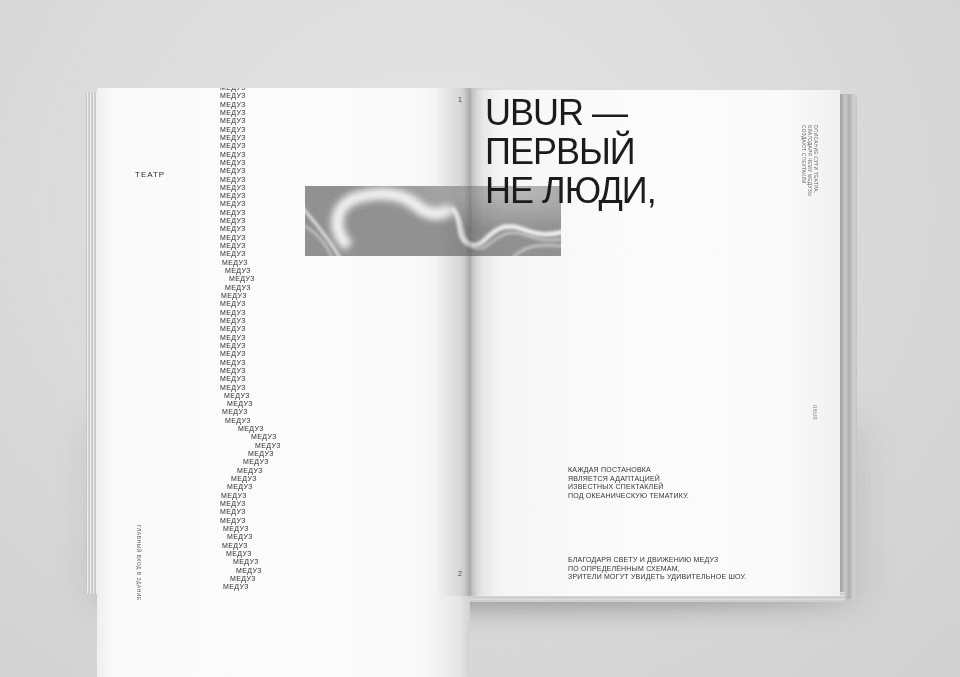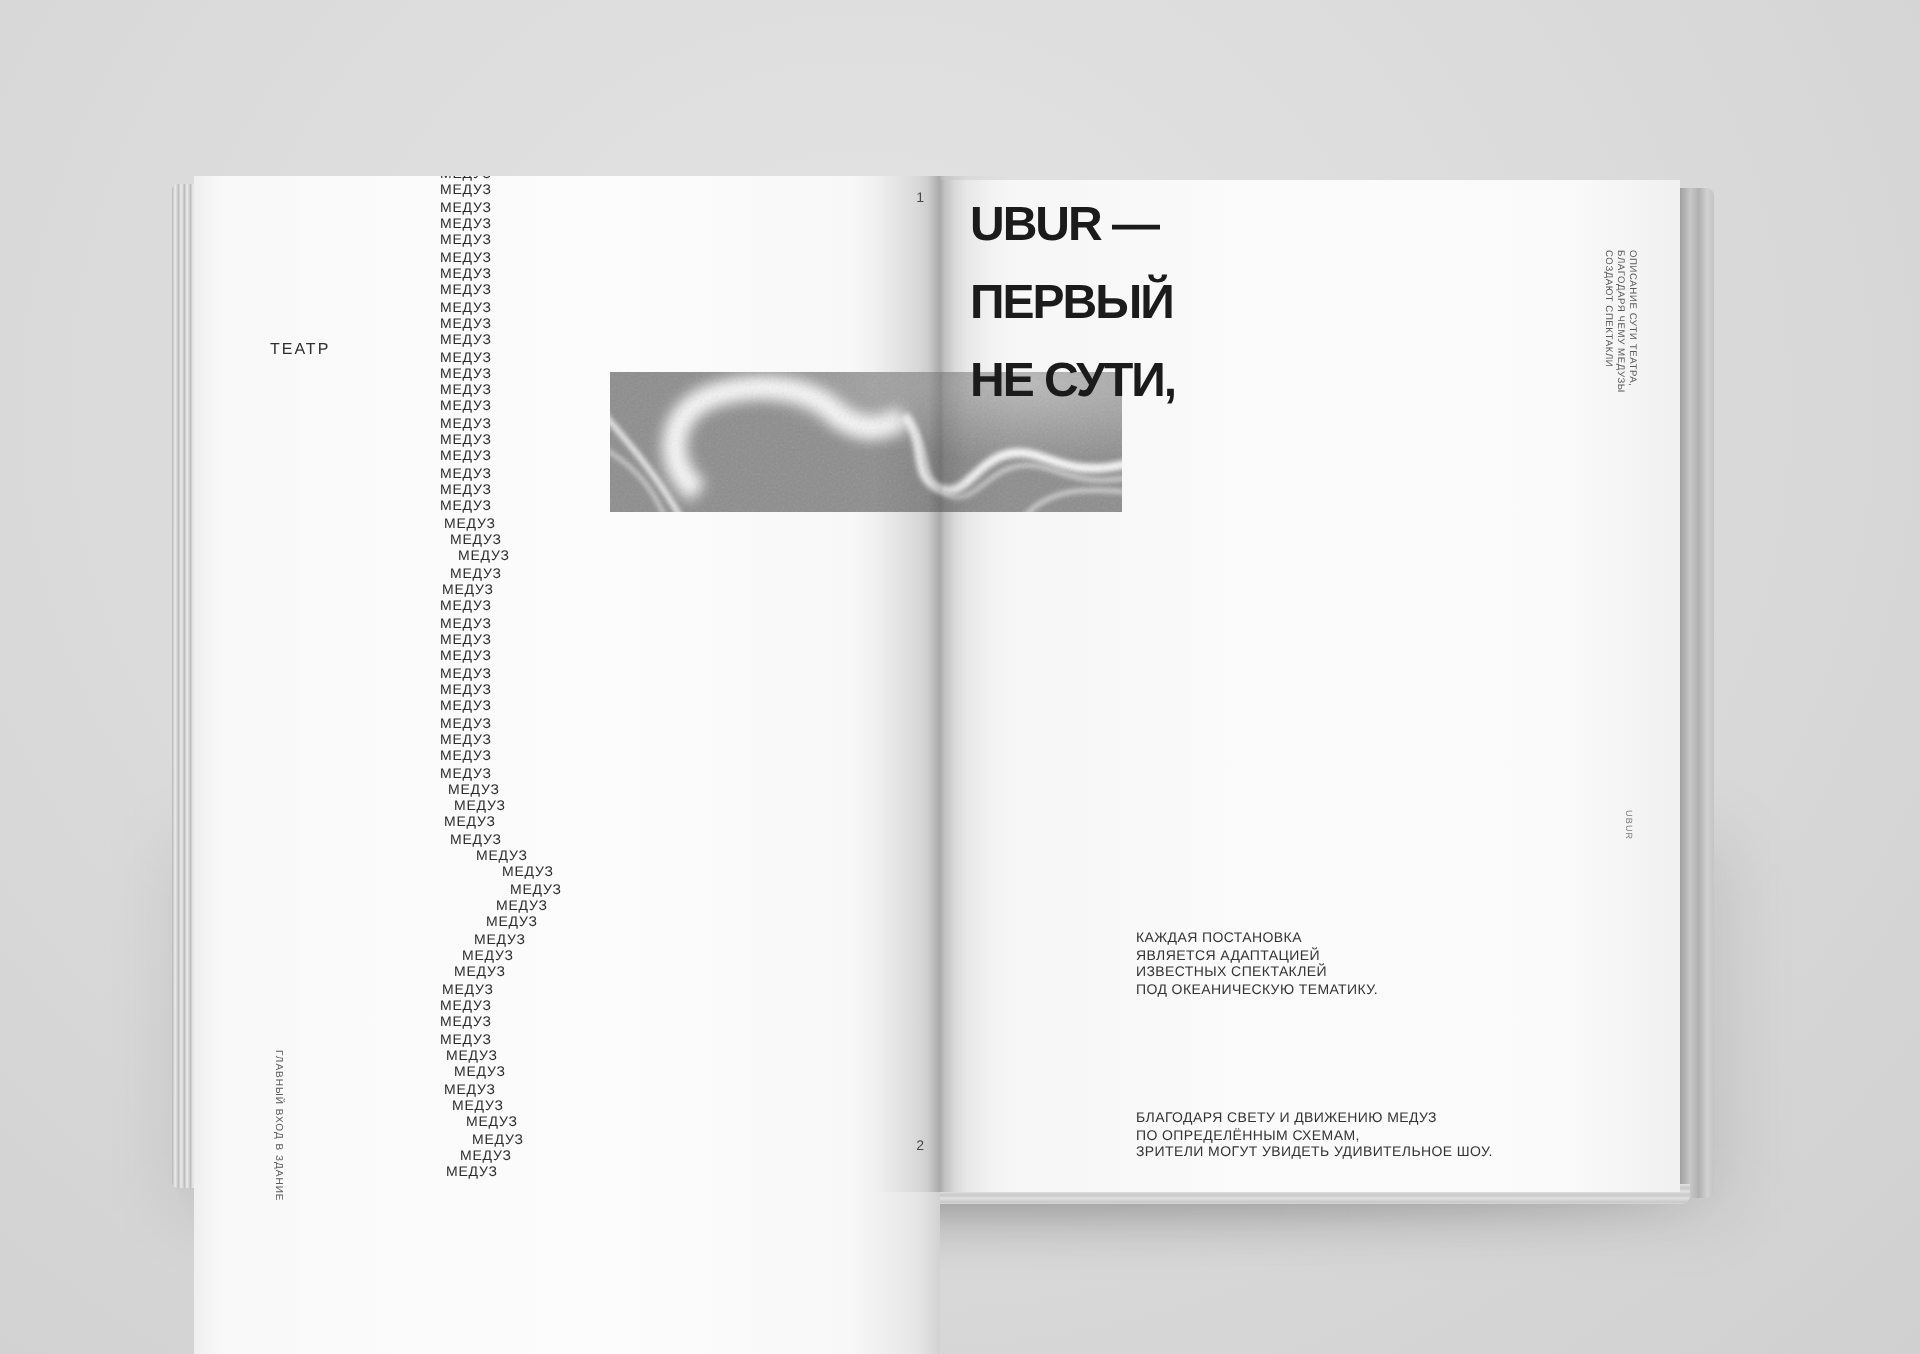--- a/index.html
+++ b/index.html
@@ -76,21 +76,21 @@
   .pagenum-2 { left: 353px; top: 482px; }
   .vrot {
     position: absolute; transform: rotate(90deg); transform-origin: top left;
     white-space: nowrap; color: #5a5a5a;
   }
   .vcap-left { left: 45px; top: 437px; font-size: 5px; letter-spacing: 0.5px; }
 
   
   .headline {
     position: absolute; left: 15px; top: 3px; z-index: 6;
-    font-size: 24px; line-height: 39.2px; font-weight: 700;
+    font-size: 36px; line-height: 39.2px; font-weight: 400;
     letter-spacing: -1px; color: #1b1b1b; white-space: nowrap;
   }
   .vcap-right { left: 348px; top: 35px; font-size: 4.8px; line-height: 6.2px; letter-spacing: 0.3px; }
   .vcap-right div { white-space: nowrap; }
   .vlabel-ubur { left: 347px; top: 315px; font-size: 4.5px; letter-spacing: 0.6px; color: #7a7a7a; }
   .bodypara {
     position: absolute; left: 98px; z-index: 6;
     font-size: 7px; line-height: 8.6px; font-weight: 500;
     letter-spacing: 0.2px; color: #333; white-space: nowrap;
   }
@@ -178,21 +178,21 @@
     <div class="pagenum pagenum-1">1</div>
     <div class="pagenum pagenum-2">2</div>
 
     <div class="vrot vcap-left">ГЛАВНЫЙ ВХОД В ЗДАНИЕ</div>
   </div>
 
   <div class="page page-right">
     <div class="headline">
         <div>UBUR —</div>
         <div>ПЕРВЫЙ</div>
-        <div>НЕ СУТИ,</div>
+        <div>НЕ ЛЮДИ,</div>
       </div>
 
     <div class="vrot vcap-right">
         <div>ОПИСАНИЕ СУТИ ТЕАТРА,</div>
         <div>БЛАГОДАРЯ ЧЕМУ МЕДУЗЫ</div>
         <div>СОЗДАЮТ СПЕКТАКЛИ</div>
       </div>
 
     <div class="vrot vlabel-ubur">UBUR</div>
 

